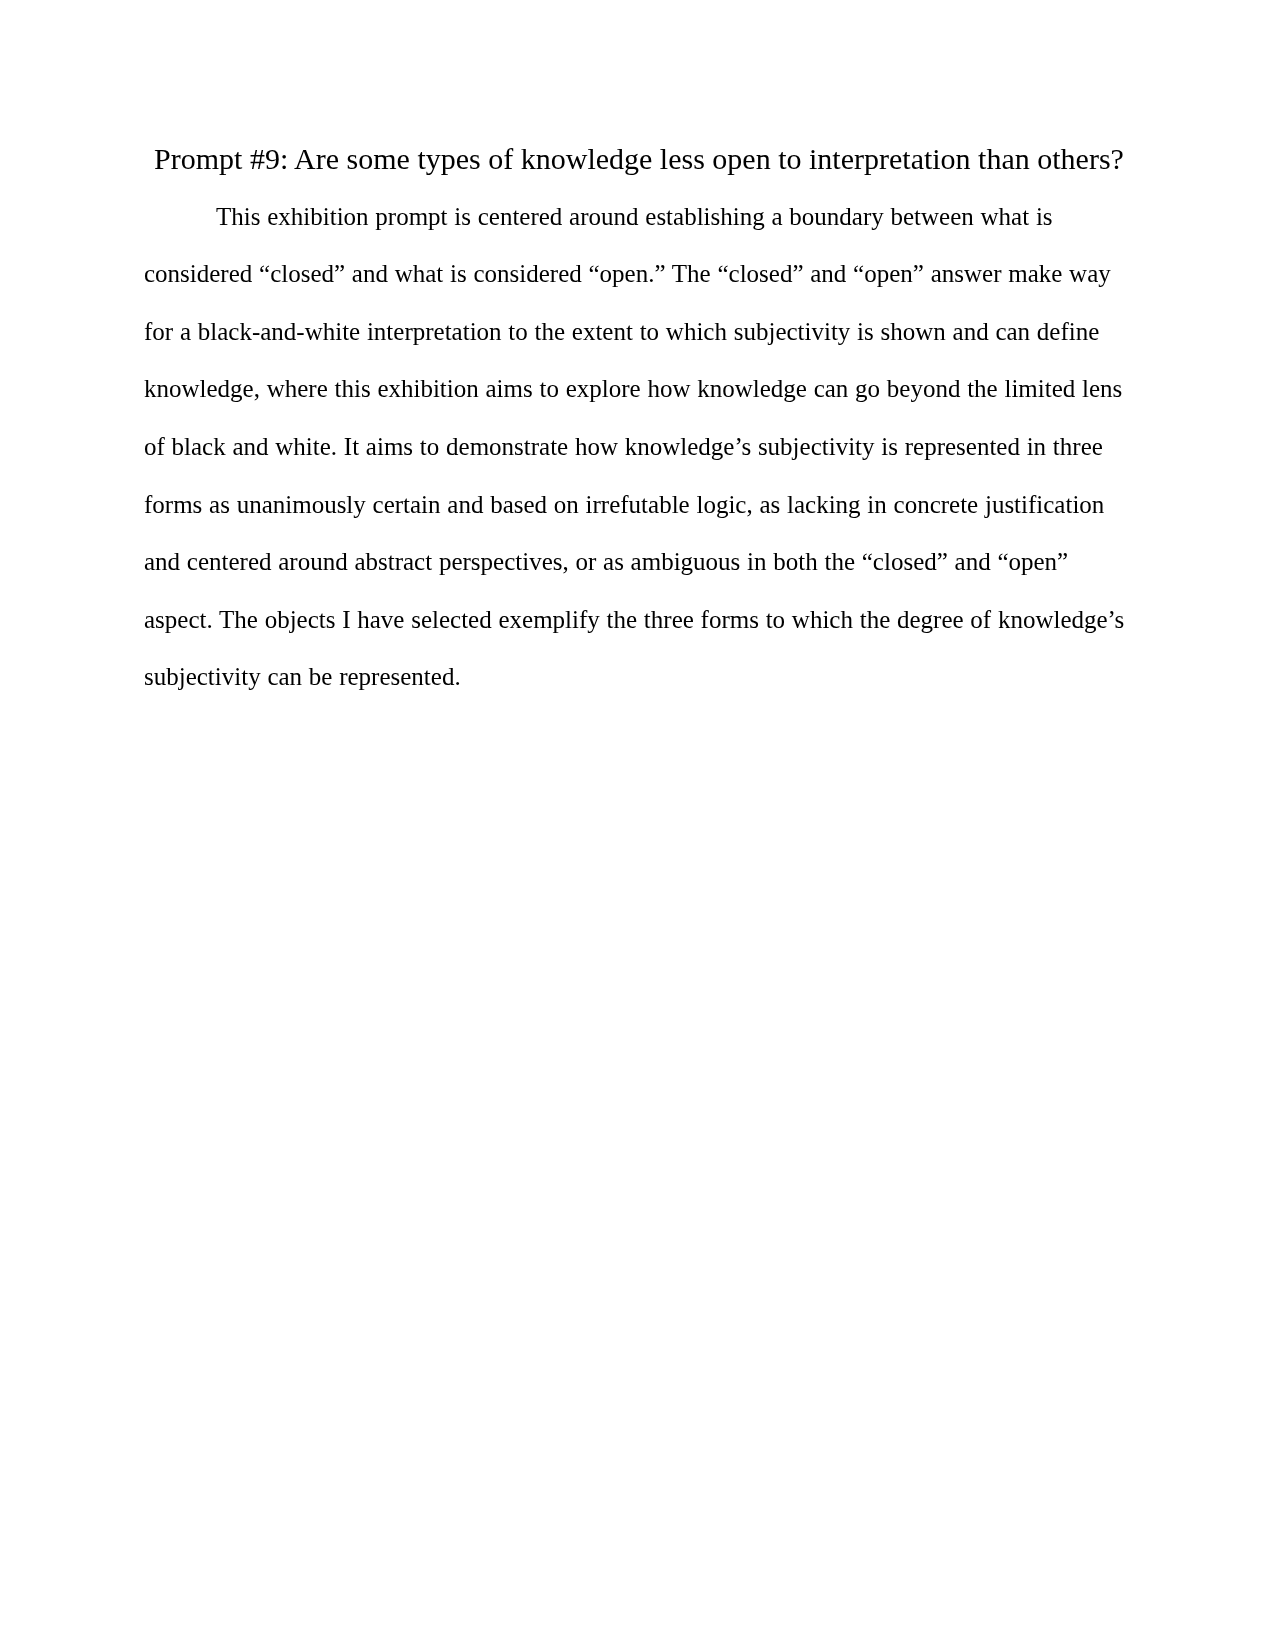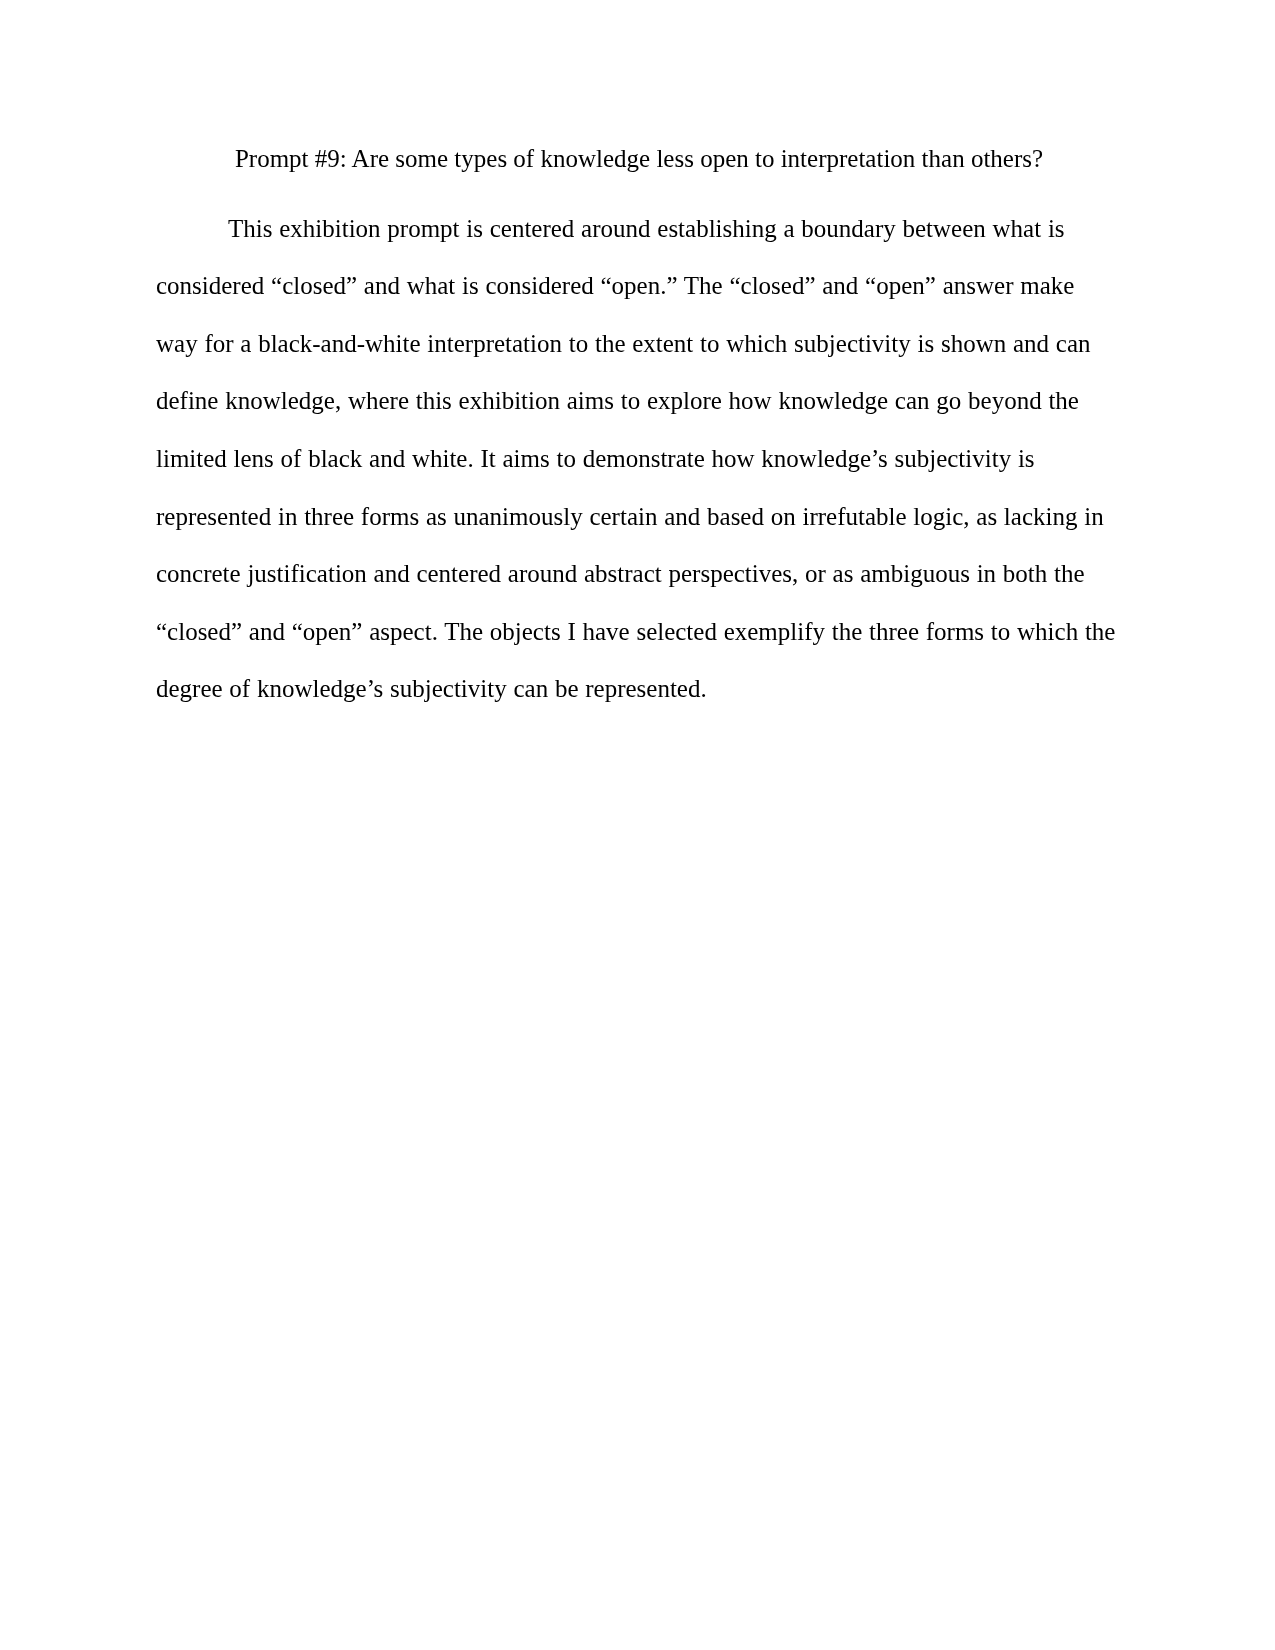--- a/index.html
+++ b/index.html
@@ -23,26 +23,26 @@
     left: 144px;
     width: 990px;
     font-size: 25px;
     line-height: 57.6px;
     color: #000000;
   }
   .doc-title {
     text-align: center;
     white-space: nowrap;
     font-weight: normal;
-    font-size: 25px;
+    font-size: 30px;
     margin: 0;
     padding: 0;
   }
   .doc-paragraph {
-    margin: 12px;
+    margin: 0;
     padding: 0;
     text-align: left;
     text-indent: 72px;
     word-spacing: 0.5px;
   }
 </style>
 </head>
 <body>
 
 <div class="page">

